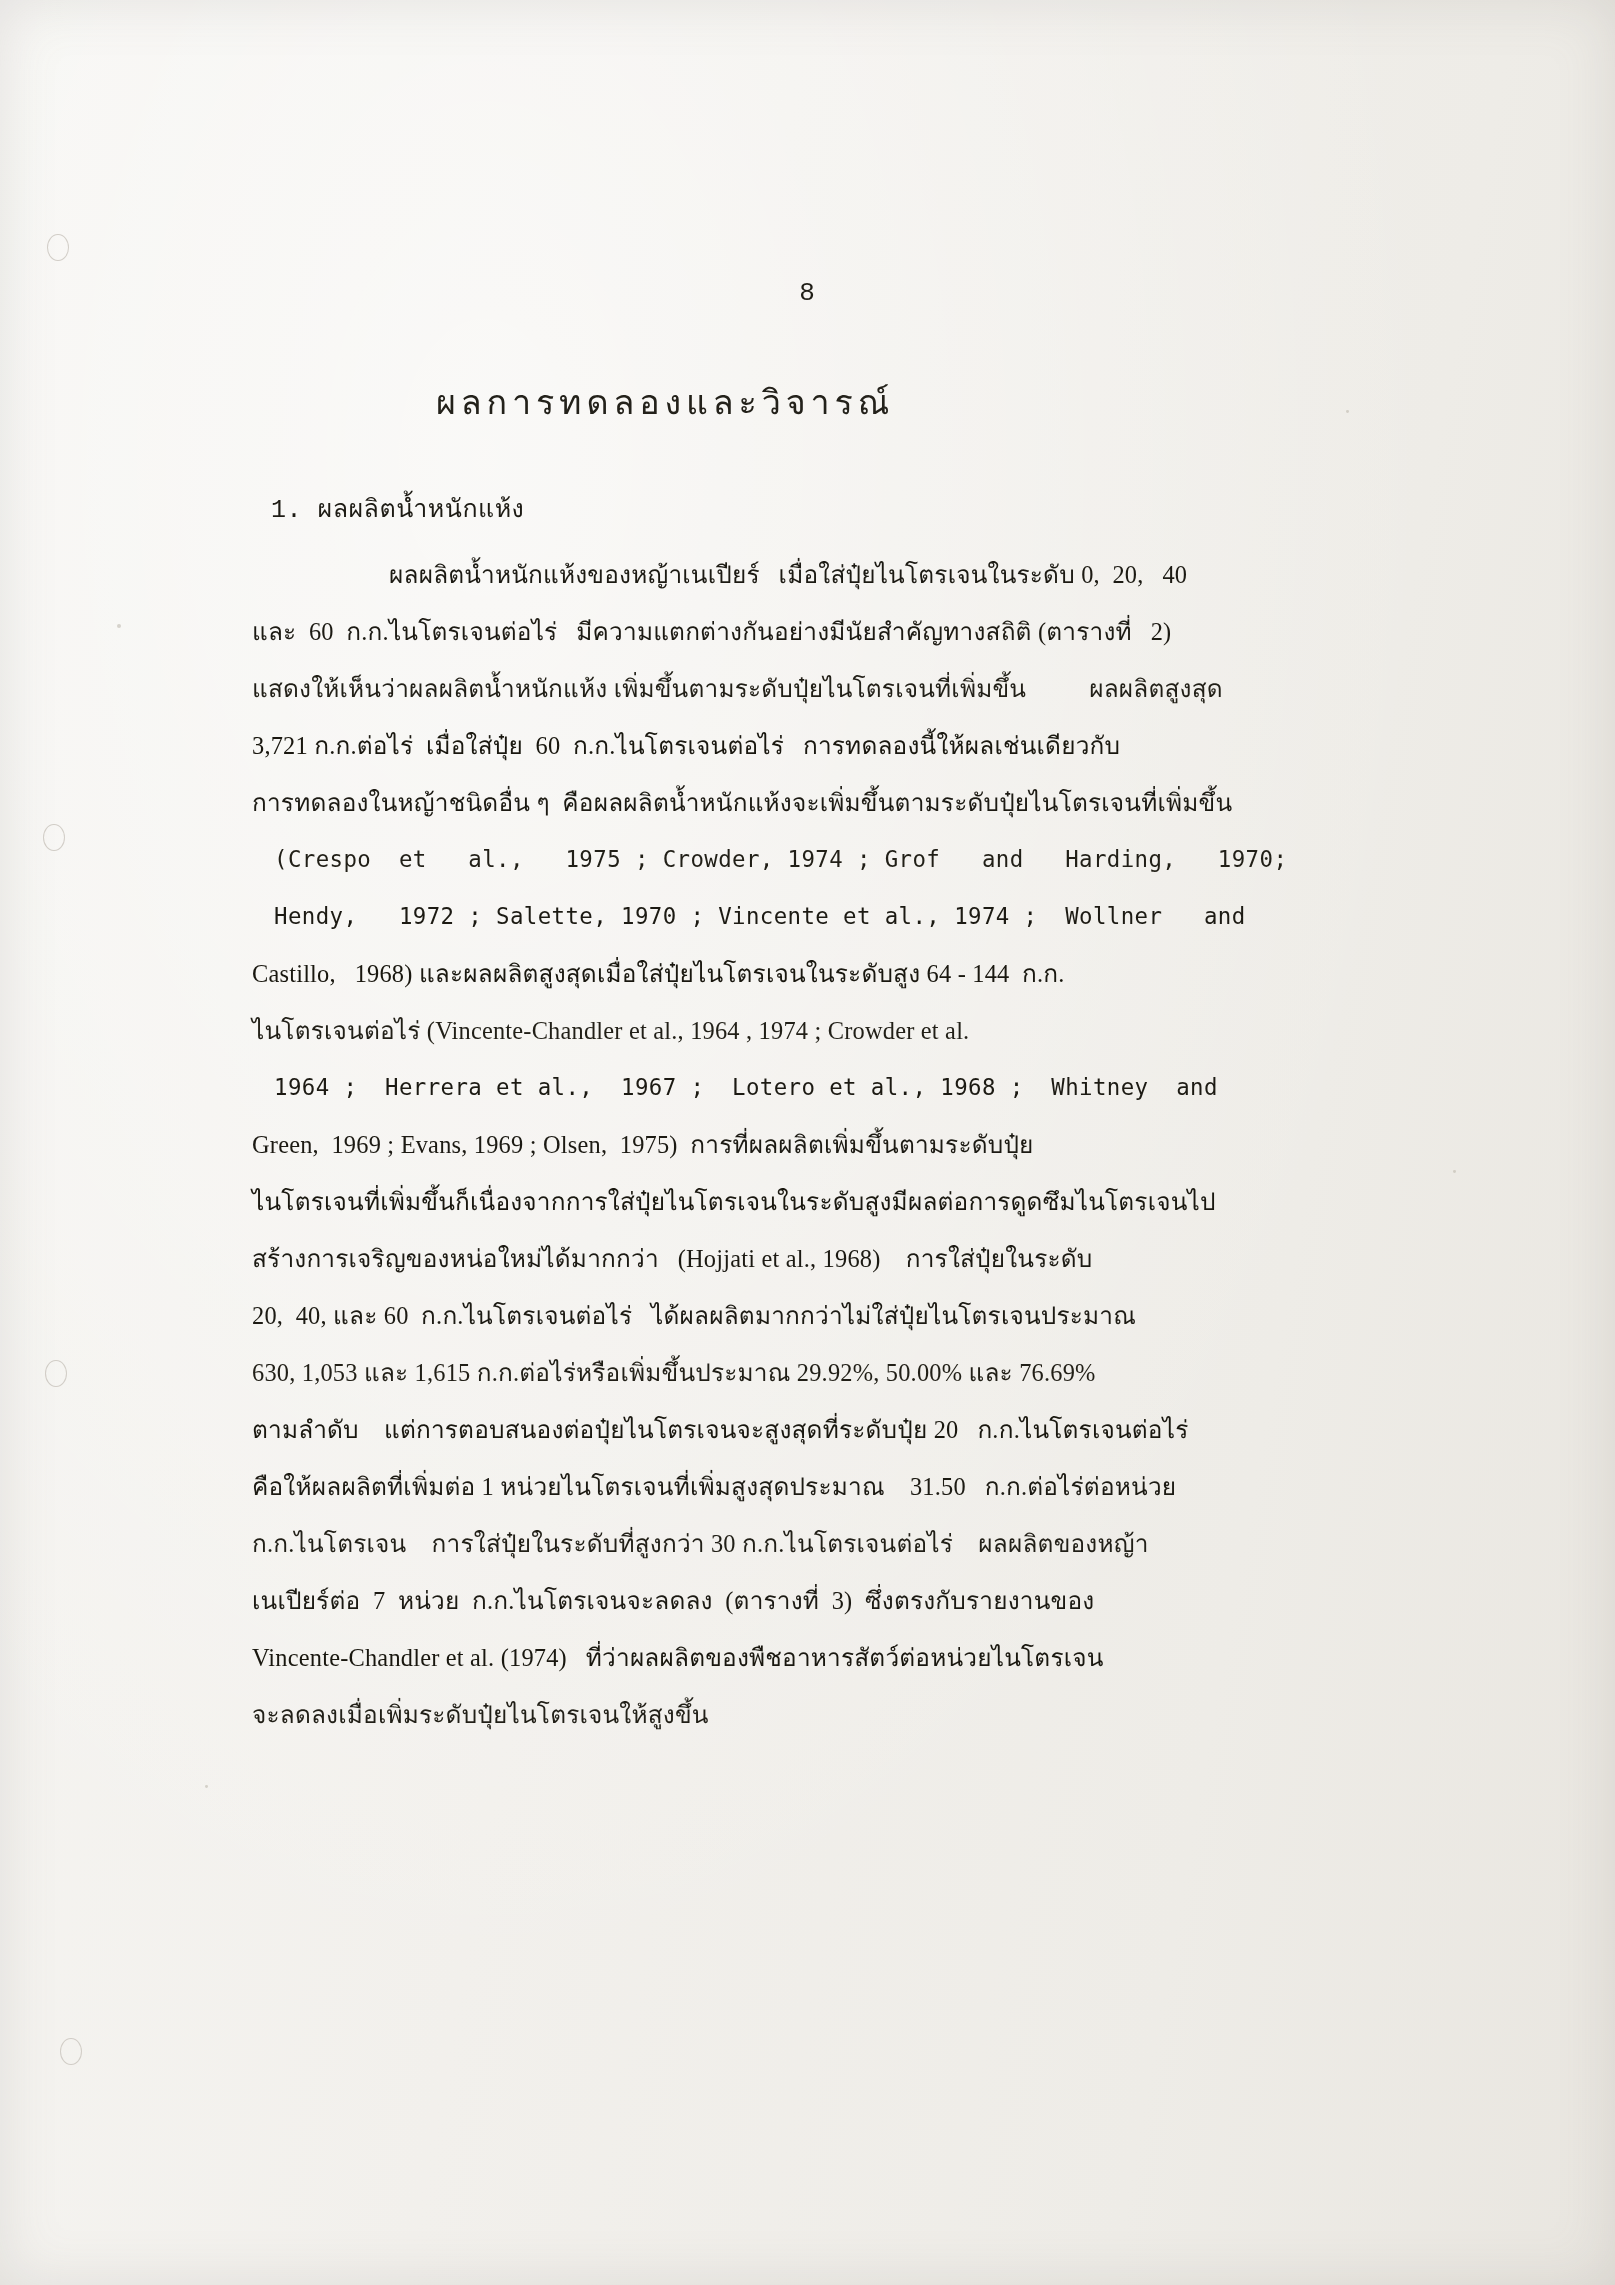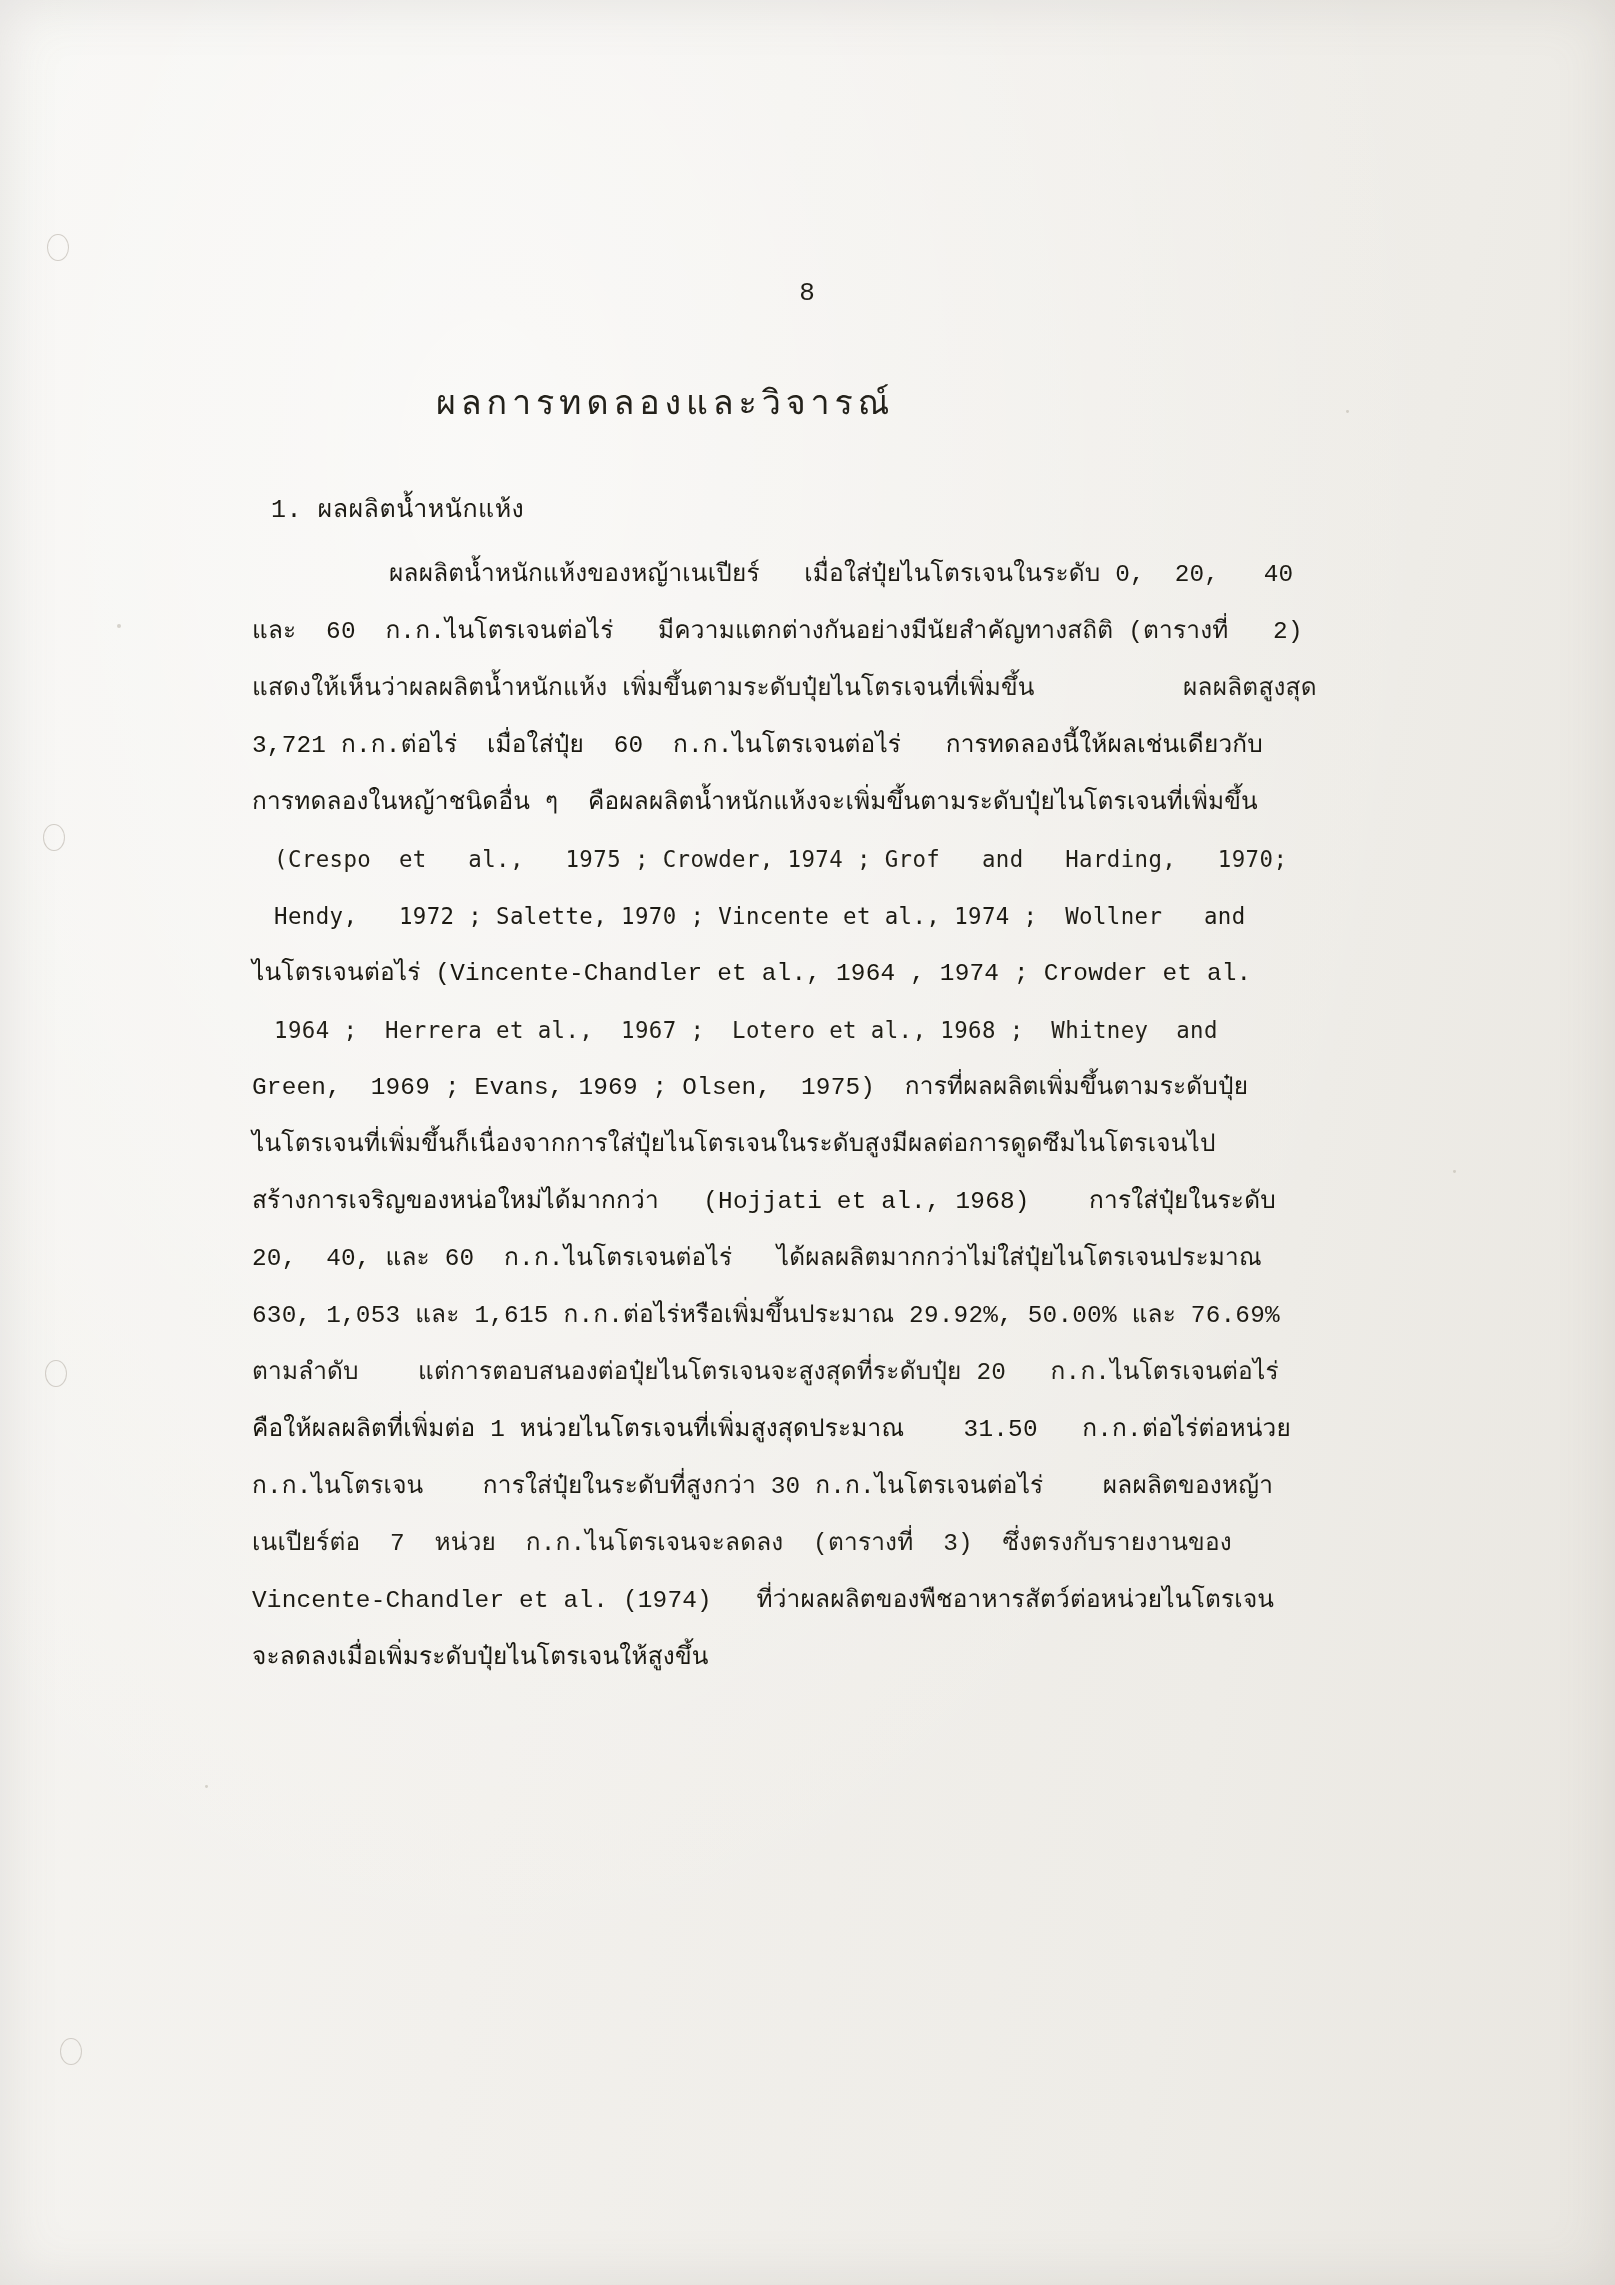--- a/index.html
+++ b/index.html
@@ -97,21 +97,21 @@
 
   .body-block {
     position: absolute;
     top: 546px;
     left: 252px;
     width: 1129px;
   }
 
   .ln {
     display: block;
-    font-family: Liberation Mono, monospace;
+    font-family: Liberation Serif, serif;
     font-size: 24.4px;
     line-height: 57px;
     white-space: pre;
     color: #1c1a13;
     letter-spacing: 0.2px;
   }
   .ln.indent { text-indent: 137px; }
   .ln.mono {
     font-family: "DejaVu Sans Mono", monospace;
     font-size: 22.4px;
@@ -147,20 +147,21 @@
     <div class="section-heading">1.  ผลผลิตน้ำหนักแห้ง</div>
 
     <div class="body-block">
         <span class="ln indent">ผลผลิตน้ำหนักแห้งของหญ้าเนเปียร์   เมื่อใส่ปุ๋ยไนโตรเจนในระดับ 0,  20,   40</span>
         <span class="ln">และ  60  ก.ก.ไนโตรเจนต่อไร่   มีความแตกต่างกันอย่างมีนัยสำคัญทางสถิติ (ตารางที่   2)</span>
         <span class="ln">แสดงให้เห็นว่าผลผลิตน้ำหนักแห้ง เพิ่มขึ้นตามระดับปุ๋ยไนโตรเจนที่เพิ่มขึ้น          ผลผลิตสูงสุด</span>
         <span class="ln">3,721 ก.ก.ต่อไร่  เมื่อใส่ปุ๋ย  60  ก.ก.ไนโตรเจนต่อไร่   การทดลองนี้ให้ผลเช่นเดียวกับ</span>
         <span class="ln">การทดลองในหญ้าชนิดอื่น ๆ  คือผลผลิตน้ำหนักแห้งจะเพิ่มขึ้นตามระดับปุ๋ยไนโตรเจนที่เพิ่มขึ้น</span>
         <span class="ln mono">(Crespo  et   al.,   1975 ; Crowder, 1974 ; Grof   and   Harding,   1970;</span>
         <span class="ln mono">Hendy,   1972 ; Salette, 1970 ; Vincente et al., 1974 ;  Wollner   and</span>
+        <span class="ln">Castillo,   1968) และผลผลิตสูงสุดเมื่อใส่ปุ๋ยไนโตรเจนในระดับสูง 64 - 144  ก.ก.</span>
         <span class="ln">ไนโตรเจนต่อไร่ (Vincente-Chandler et al., 1964 , 1974 ; Crowder et al.</span>
         <span class="ln mono">1964 ;  Herrera et al.,  1967 ;  Lotero et al., 1968 ;  Whitney  and</span>
         <span class="ln">Green,  1969 ; Evans, 1969 ; Olsen,  1975)  การที่ผลผลิตเพิ่มขึ้นตามระดับปุ๋ย</span>
         <span class="ln">ไนโตรเจนที่เพิ่มขึ้นก็เนื่องจากการใส่ปุ๋ยไนโตรเจนในระดับสูงมีผลต่อการดูดซึมไนโตรเจนไป</span>
         <span class="ln">สร้างการเจริญของหน่อใหม่ได้มากกว่า   (Hojjati et al., 1968)    การใส่ปุ๋ยในระดับ</span>
         <span class="ln">20,  40, และ 60  ก.ก.ไนโตรเจนต่อไร่   ได้ผลผลิตมากกว่าไม่ใส่ปุ๋ยไนโตรเจนประมาณ</span>
         <span class="ln">630, 1,053 และ 1,615 ก.ก.ต่อไร่หรือเพิ่มขึ้นประมาณ 29.92%, 50.00% และ 76.69%</span>
         <span class="ln">ตามลำดับ    แต่การตอบสนองต่อปุ๋ยไนโตรเจนจะสูงสุดที่ระดับปุ๋ย 20   ก.ก.ไนโตรเจนต่อไร่</span>
         <span class="ln">คือให้ผลผลิตที่เพิ่มต่อ 1 หน่วยไนโตรเจนที่เพิ่มสูงสุดประมาณ    31.50   ก.ก.ต่อไร่ต่อหน่วย</span>
         <span class="ln">ก.ก.ไนโตรเจน    การใส่ปุ๋ยในระดับที่สูงกว่า 30 ก.ก.ไนโตรเจนต่อไร่    ผลผลิตของหญ้า</span>

